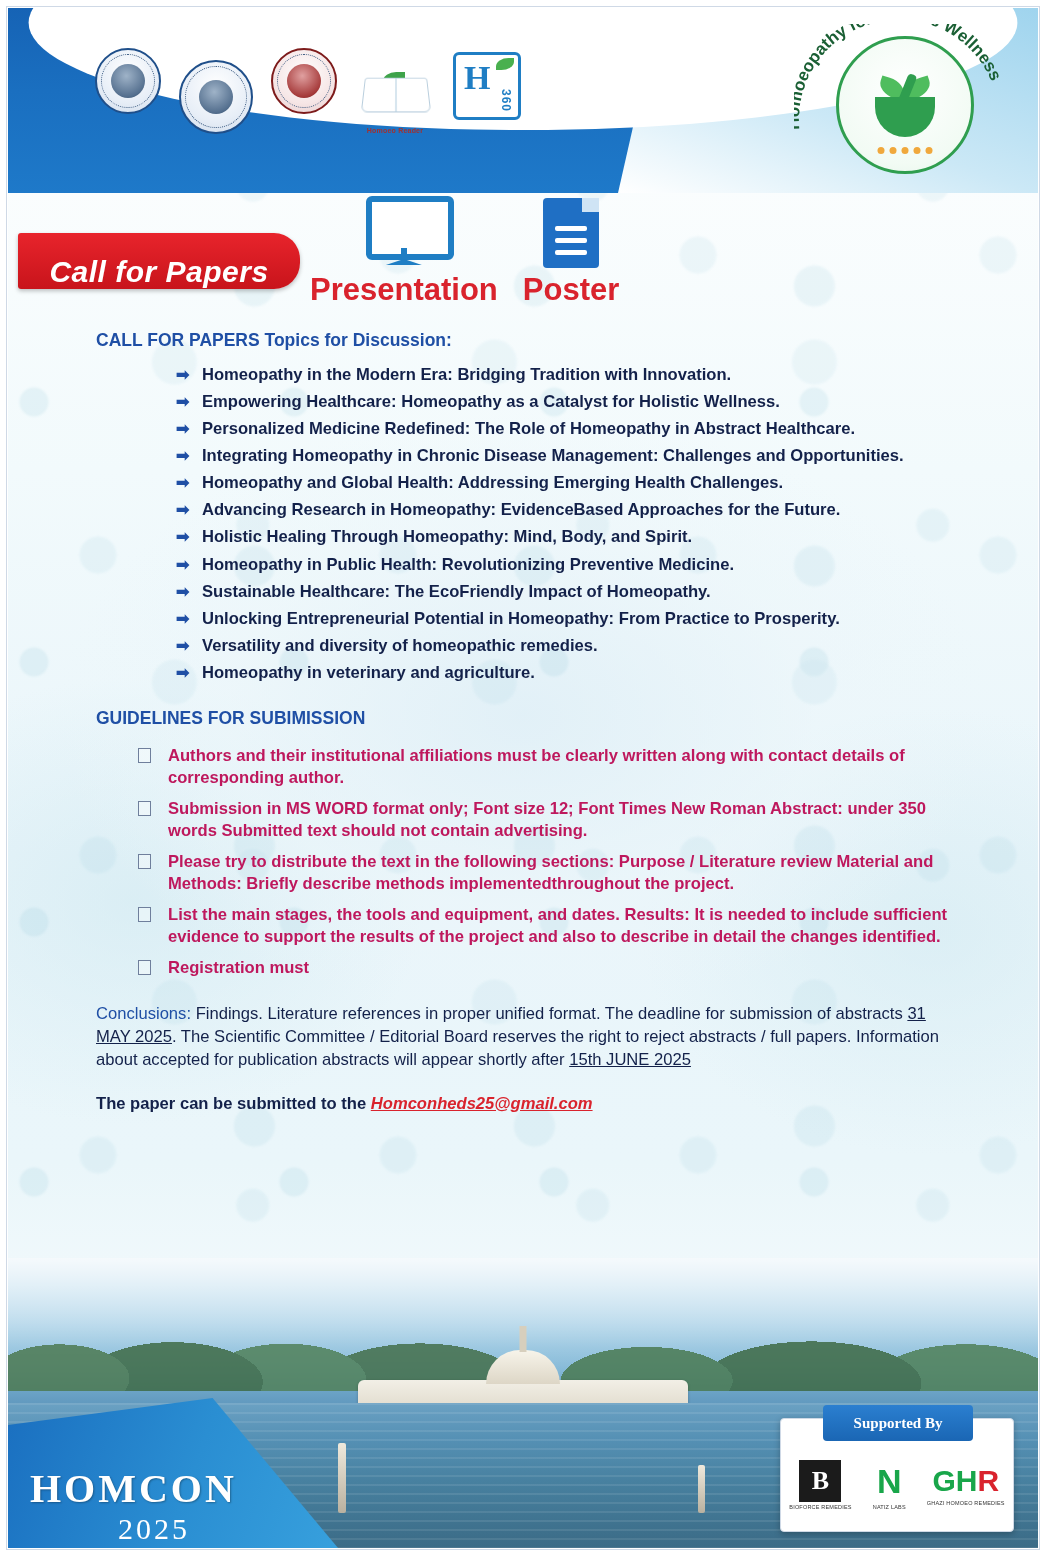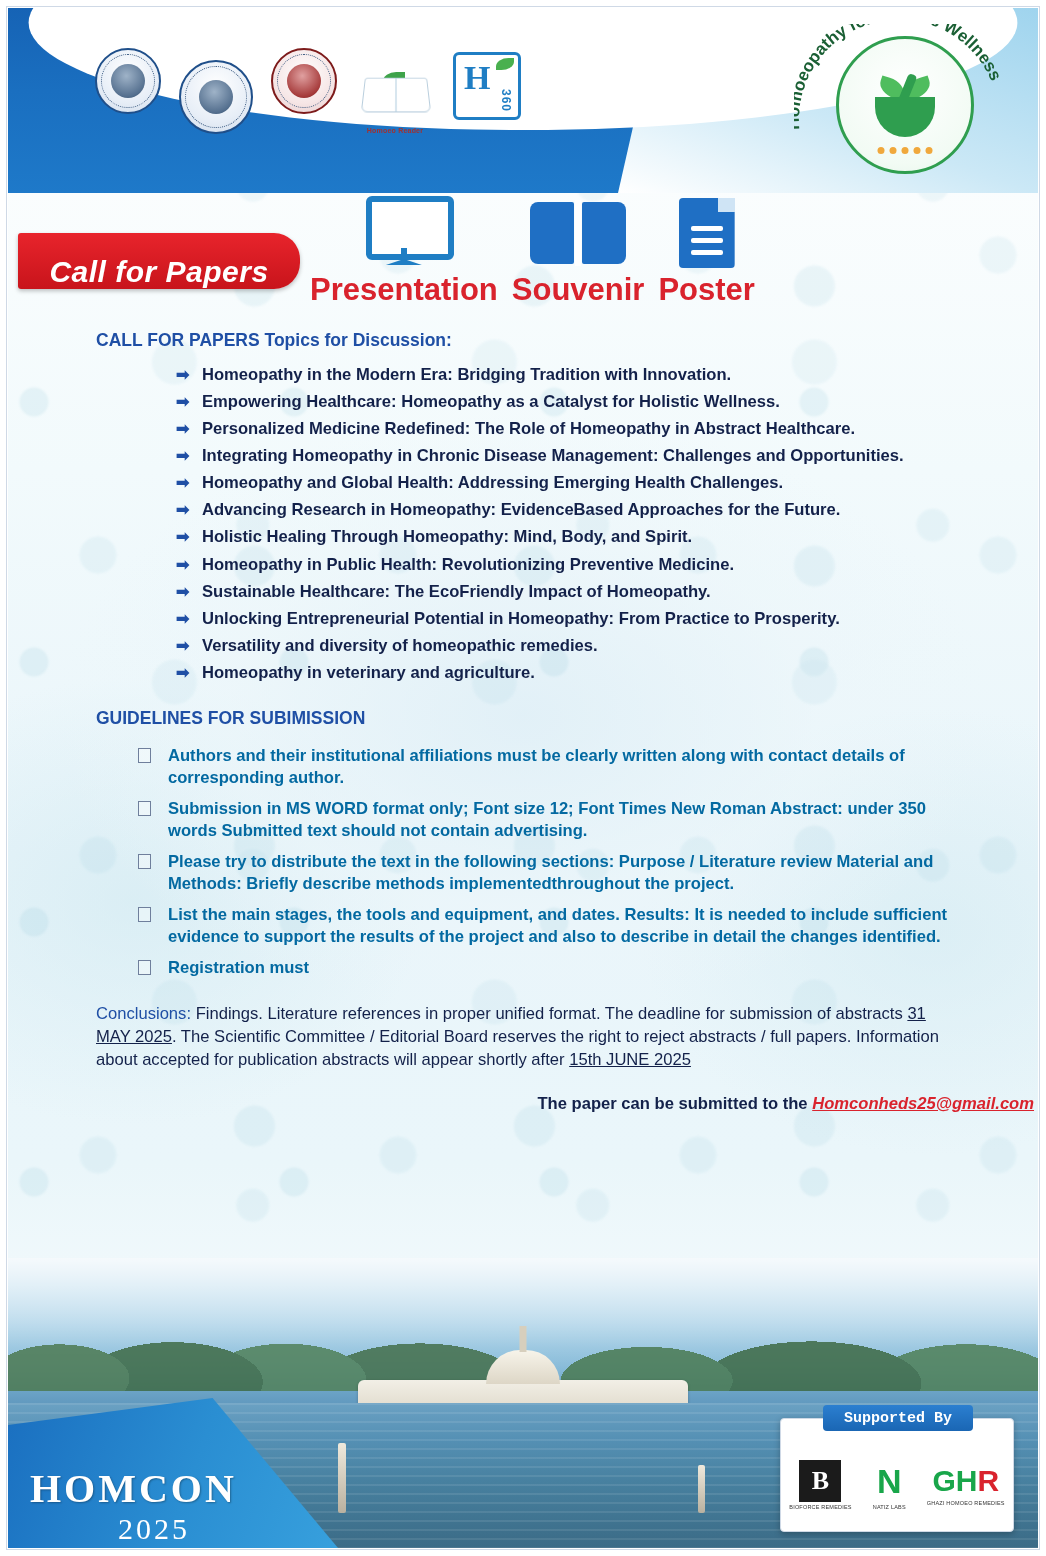--- a/index.html
+++ b/index.html
@@ -240,21 +240,21 @@
     font-family: "Liberation Sans", sans-serif;
   }
 
   
   .cat-row {
     position: absolute;
     left: 310px; top: 196px;
     width: 530px;
     display: flex;
     align-items: flex-end;
-    gap: 14px;
+    gap: 25px;
   }
   .cat {
     display: flex;
     flex-direction: column;
     align-items: center;
     gap: 4px;
   }
   .cat-label {
     color: #d9232d;
     font-size: 31px;
@@ -364,21 +364,21 @@
   }
   .guide-list {
     margin: 0;
     padding: 0;
     list-style: none;
   }
   .guide-list li {
     position: relative;
     margin: 0 80px 10px 136px;
     padding-left: 32px;
-    color: #0369a1;
+    color: #be185d;
     font-size: 16.6px;
     font-weight: bold;
     line-height: 1.30;
     font-family: "Liberation Sans", sans-serif;
   }
   .guide-list li .box {
     position: absolute;
     left: 2px; top: 3px;
     width: 11px; height: 13px;
     border: 1px solid #6f7f9c;
@@ -389,26 +389,25 @@
     margin: 24px 88px 0 96px;
     color: #13214a;
     font-size: 16.6px;
     font-weight: normal;
     line-height: 1.38;
     font-family: "Liberation Sans", sans-serif;
   }
   .conclusion .lead { color: #1f4fa5; }
   .conclusion .uline { text-decoration: underline; }
   .submit-line {
-    margin: 22px 12px 0 96px;
+    margin: 22px 0 0 96px;
     color: #13214a;
     font-size: 16.6px;
     font-weight: bold;
     font-family: "Liberation Sans", sans-serif;
-    text-align: right;
   }
   .submit-line a {
     color: #d9232d;
     font-style: italic;
     text-decoration: underline;
   }
 
   
   .photo-strip {
     position: absolute;
@@ -518,28 +517,28 @@
     right: 32px; bottom: 24px;
     width: 232px; height: 112px;
     background: #ffffff;
     border: 1px solid #cfd9e6;
     border-radius: 4px;
     box-shadow: 0 2px 6px rgba(0,0,0,0.25);
   }
   .supported-hdr {
     position: absolute;
     left: 42px; top: -14px;
-    width: 150px; height: 26px;
+    width: 150px; height: 36px;
     background: linear-gradient(180deg, #2b7fd0 0%, #1a66b4 100%);
     border-radius: 4px;
     color: #ffffff;
     font-size: 15px;
     font-weight: bold;
     display: flex; align-items: center; justify-content: center;
-    font-family: Liberation Mono, monospace;
+    font-family: Liberation Serif, serif;
   }
   .sup-logos {
     position: absolute;
     left: 0; top: 24px;
     width: 232px; height: 84px;
     display: flex; align-items: center; justify-content: space-around;
   }
   .sup-logo { text-align: center; }
   .sup-b {
     width: 42px; height: 42px;
@@ -638,28 +637,20 @@
   </div>
 
   <div class="cat-row">
     <div class="cat">
       <div class="icon-presentation">
         <div class="screen"></div>
           <div class="stand"></div>
           <div class="feet"></div>
       </div>
       <div class="cat-label">Presentation</div>
-    </div>
-    <div class="cat">
-      <div class="icon-book">
-        <div class="half left"></div>
-          <div class="half right"></div>
-          <div class="spine"></div>
-      </div>
-      <div class="cat-label">Souvenir</div>
     </div>
     <div class="cat">
       <div class="icon-doc">
         <div class="sheet"></div>
         <div class="fold"></div>
         <div class="line" style="top:30px;"></div>
         <div class="line" style="top:42px;"></div>
         <div class="line" style="top:54px;"></div>
       </div>
       <div class="cat-label">Poster</div>

